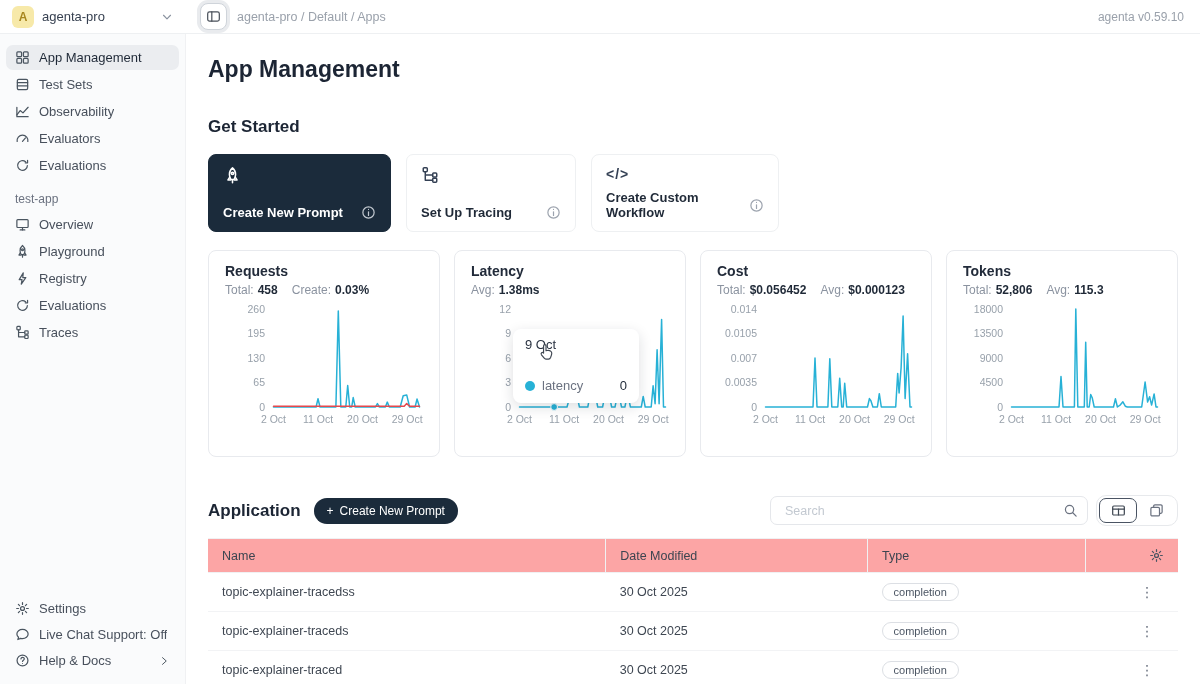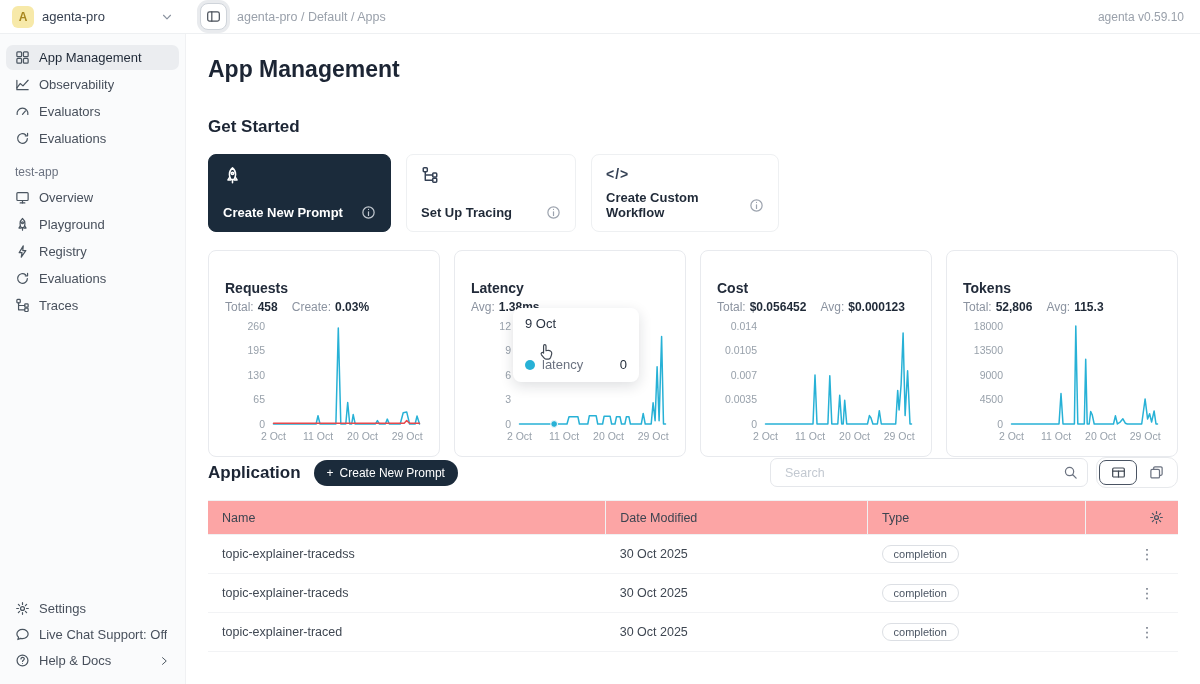--- a/index.html
+++ b/index.html
@@ -48,38 +48,38 @@
   .gs-card.c2 { width:170px;border-radius:7px; }
   .gs-card.c3 { width:188px; }
   .gs-card.dark { background:#1b2b3b; border-color:#1b2b3b; color:#fff; }
   .gs-bottom { display:flex; justify-content:space-between; align-items:center; font-size:13px; font-weight:600; }
   .gs-card .glyph { font-size:14px; font-weight:700; color:#344054; letter-spacing:1px; }
   .info-ic { opacity:.85; display:flex; }
 
   
   .charts-row { display:flex; gap:14px; margin-top:18px; }
   .chart-card { width:232px; height:207px; border:1px solid #e8eaee; border-radius:8px; background:#fff;
-    padding:29px 16px; position:relative; }
+    padding:12px 16px; position:relative; }
   .cc-title { font-size:14px; font-weight:700; color:#222b3a; }
   .cc-stats { display:flex; gap:14px; font-size:12px; margin-top:4px; white-space:nowrap; }
   .cc-stats .slbl { color:#8b93a0;text-align:right; }
   .cc-stats .sval { color:#1f2937; font-weight:700; margin-left:4px; }
   .cc-plot { margin-top:4px; }
 
-  .chart-tooltip { position:absolute; left:58px; top:57px; width:126px; background:#fff; border-radius:8px;
+  .chart-tooltip { position:absolute; left:58px; top:78px; width:126px; background:#fff; border-radius:8px;
     box-shadow:0 4px 14px rgba(20,30,45,.14); padding:8px 12px 10px; z-index:5; }
   .tt-date { font-size:13px; color:#2a3342; font-weight:500; }
   .tt-row { display:flex; align-items:center; margin-top:26px; font-size:13px; }
   .tt-dot { width:10px; height:10px; border-radius:50%; background:#27b1d6; margin-right:7px; flex:none; }
   .tt-name { color:#6b7280; }
   .tt-val { margin-left:auto; color:#1f2937; }
   .cursor-hand { position:absolute; left:84px; top:92px; z-index:6; }
 
   
-  .app-row { display:flex; align-items:center; gap:13px; }
+  .app-row { display:flex; align-items:center; margin-top:38px; gap:13px; }
   .app-heading { font-size:17px; font-weight:600; color:#1c2534; }
   .create-btn { background:#1b2b3b; color:#fff; border:none; border-radius:14px; height:26px;
     padding:0 13px; font-size:12px; font-family:inherit; display:flex; align-items:center; gap:6px; cursor:pointer; }
   .right-tools { margin-left:auto; display:flex; align-items:center; gap:8px; }
   .search-box { width:318px; height:29px; border:1px solid #e5e7eb; border-radius:7px; display:flex;
     align-items:center; padding:0 9px 0 12px; background:#fff; }
   .search-box input { border:none; outline:none; flex:1; font-size:12.5px; font-family:inherit; color:#0f766e; background:transparent; }
   .search-box input::placeholder { color:#c3c9d1; }
   .view-toggle { height:31px; border:1px solid #e7e9ec; border-radius:10px; display:flex; align-items:center;
     padding:2px; background:#fff; }
@@ -130,20 +130,30 @@
   <div class="side-item active">
     <span class="icon">
         <svg width="15" height="15" viewBox="0 0 16 16" class="stroke-icon">
           <rect x="2" y="2" width="5" height="5" rx="1"></rect>
           <rect x="9" y="2" width="5" height="5" rx="1"></rect>
           <rect x="2" y="9" width="5" height="5" rx="1"></rect>
           <rect x="9" y="9" width="5" height="5" rx="1"></rect>
         </svg>
       </span>
     <span class="lbl">App Management</span>
+  </div>
+  <div class="side-item">
+    <span class="icon">
+        <svg width="15" height="15" viewBox="0 0 16 16" class="stroke-icon">
+          <rect x="2.5" y="2.5" width="11" height="11" rx="1.5"></rect>
+          <line x1="2.5" y1="6" x2="13.5" y2="6"></line>
+          <line x1="2.5" y1="9.5" x2="13.5" y2="9.5"></line>
+        </svg>
+      </span>
+    <span class="lbl">Test Sets</span>
   </div>
   <div class="side-item">
     <span class="icon">
         <svg width="15" height="15" viewBox="0 0 16 16" class="stroke-icon">
           <polyline points="2,11.5 5.5,7 8.5,9.5 14,3.5"></polyline>
           <polyline points="2,3.5 2,13.5 14,13.5"></polyline>
         </svg>
       </span>
     <span class="lbl">Observability</span>
   </div>

